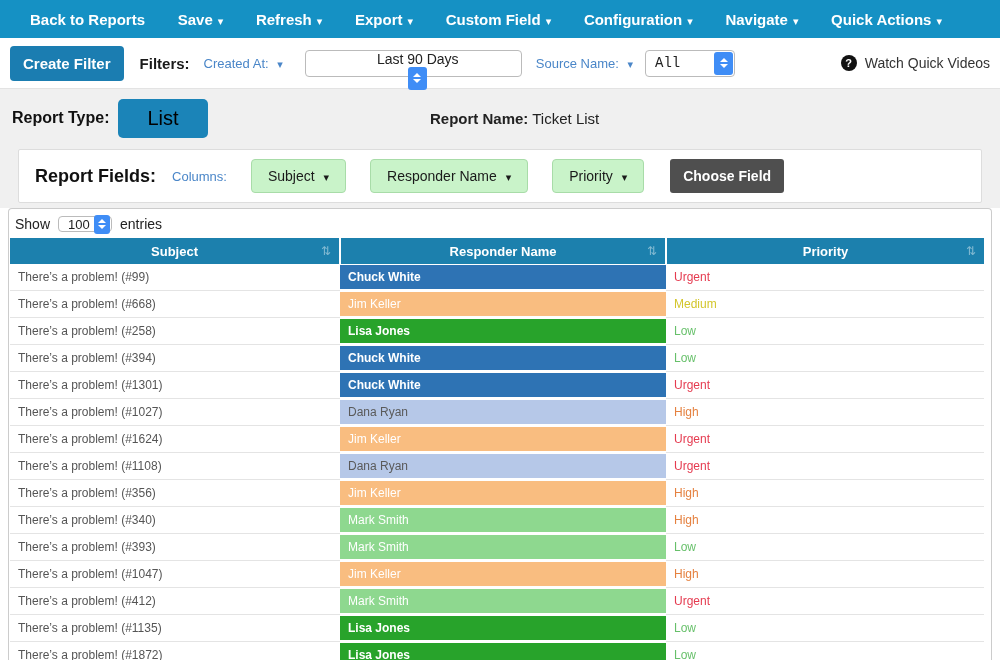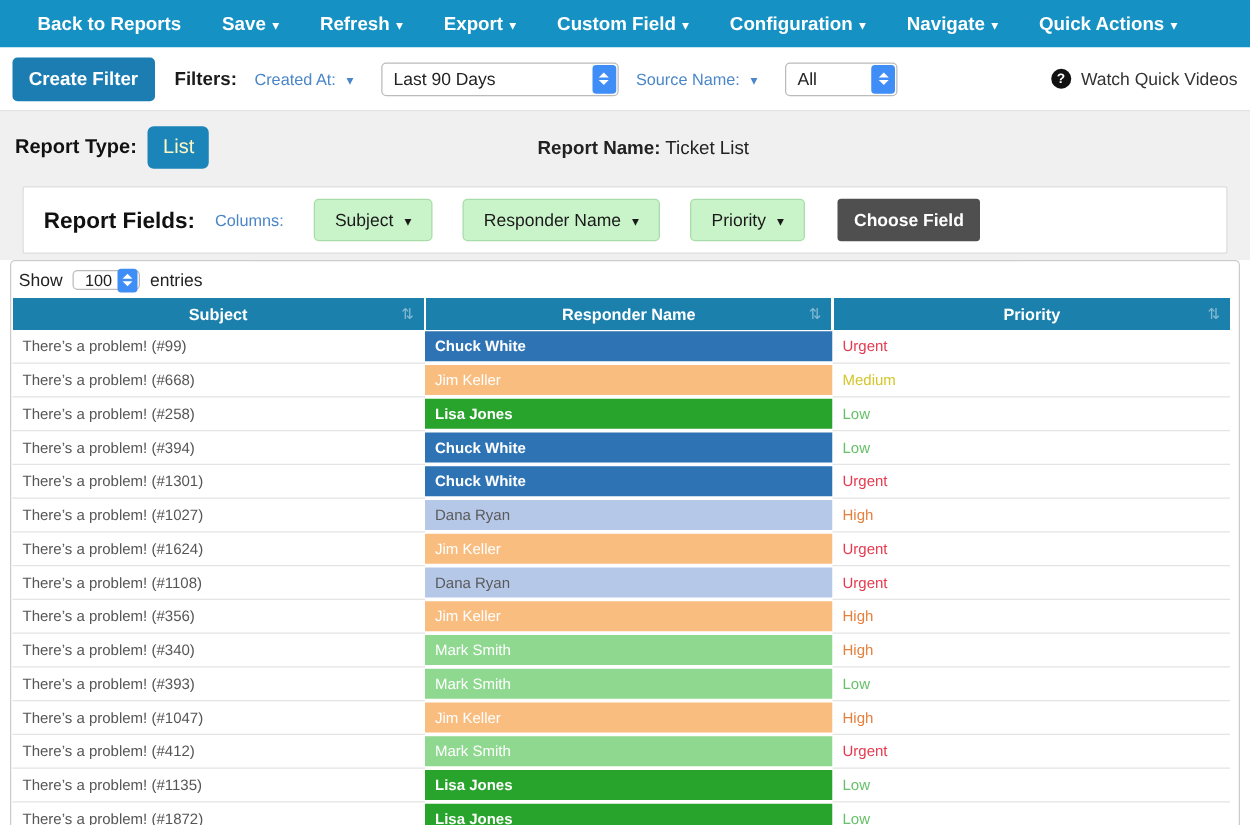--- a/index.html
+++ b/index.html
@@ -21,33 +21,33 @@
   .select { height:27px; border:1px solid #bbb; border-radius:4px; background:#fff;
             display:flex; align-items:center; justify-content:space-between;
             font-size:14px; color:#222; padding-left:9px; cursor:pointer; }
   .select .spinner { width:19px; height:23px; background:#3f8df6; border-radius:3px;
             margin-right:1px; display:flex; flex-direction:column; align-items:center;
             justify-content:center; gap:2px; flex:none; }
   .spinner .tri-up { width:0; height:0; border-left:4px solid transparent;
             border-right:4px solid transparent; border-bottom:4px solid #fff; }
   .spinner .tri-down { width:0; height:0; border-left:4px solid transparent;
             border-right:4px solid transparent; border-top:4px solid #fff; }
-  .sel-created { width:190px; margin-left:22px; }
-  .sel-source  { width:90px;  margin-left:22px; }
+  .sel-created { width:217px; margin-left:22px;flex-direction:column; }
+  .sel-source  { width:90px;  margin-left:12px;font-family:Liberation Mono, monospace; }
   .help { margin-left:auto; display:flex; align-items:center; gap:8px;
           font-size:14px; color:#333; cursor:pointer; }
   .qicon { width:16px; height:16px; border-radius:50%; background:#111; color:#fff;
            font-size:11px; font-weight:700; display:flex; align-items:center;
            justify-content:center; flex:none; }
 
   
   .gray-section { background:#f0f0f0; border-top:1px solid #e3e3e3; padding:10px 0 5px; }
   .type-row { display:flex; align-items:center; height:38px; padding:0 12px; position:relative; }
   .type-label { font-weight:700; font-size:16px; color:#111; }
-  .btn-list { background:#1b84b8; color:#fef9c3; font-size:16px; padding:8px 12px;
+  .btn-list { background:#1b84b8; color:#000000; font-size:20px; padding:8px 29px;
               border-radius:5px; border:none; margin-left:9px; cursor:pointer; }
   .name-wrap { position:absolute; left:430px; font-size:15px; color:#222; }
   .name-wrap b { font-weight:700; }
   .fields-box { margin:12px 18px 0; background:#fff; border:1px solid #ddd;
                 border-radius:2px; height:54px; display:flex; align-items:center; padding:0 16px; }
   .fields-label { font-weight:700; font-size:18px; color:#111; }
   .columns-label { color:#4a86c8; font-size:13px; margin-left:16px; }
   .field-btns { display:flex; align-items:flex-start; }
   .btn-field { background:#c9f3c9; border:1px solid #a8dca8; color:#1a1a1a; font-size:14px;
                padding:8px 16px; border-radius:4px; margin-left:24px; cursor:pointer; white-space:nowrap; }

